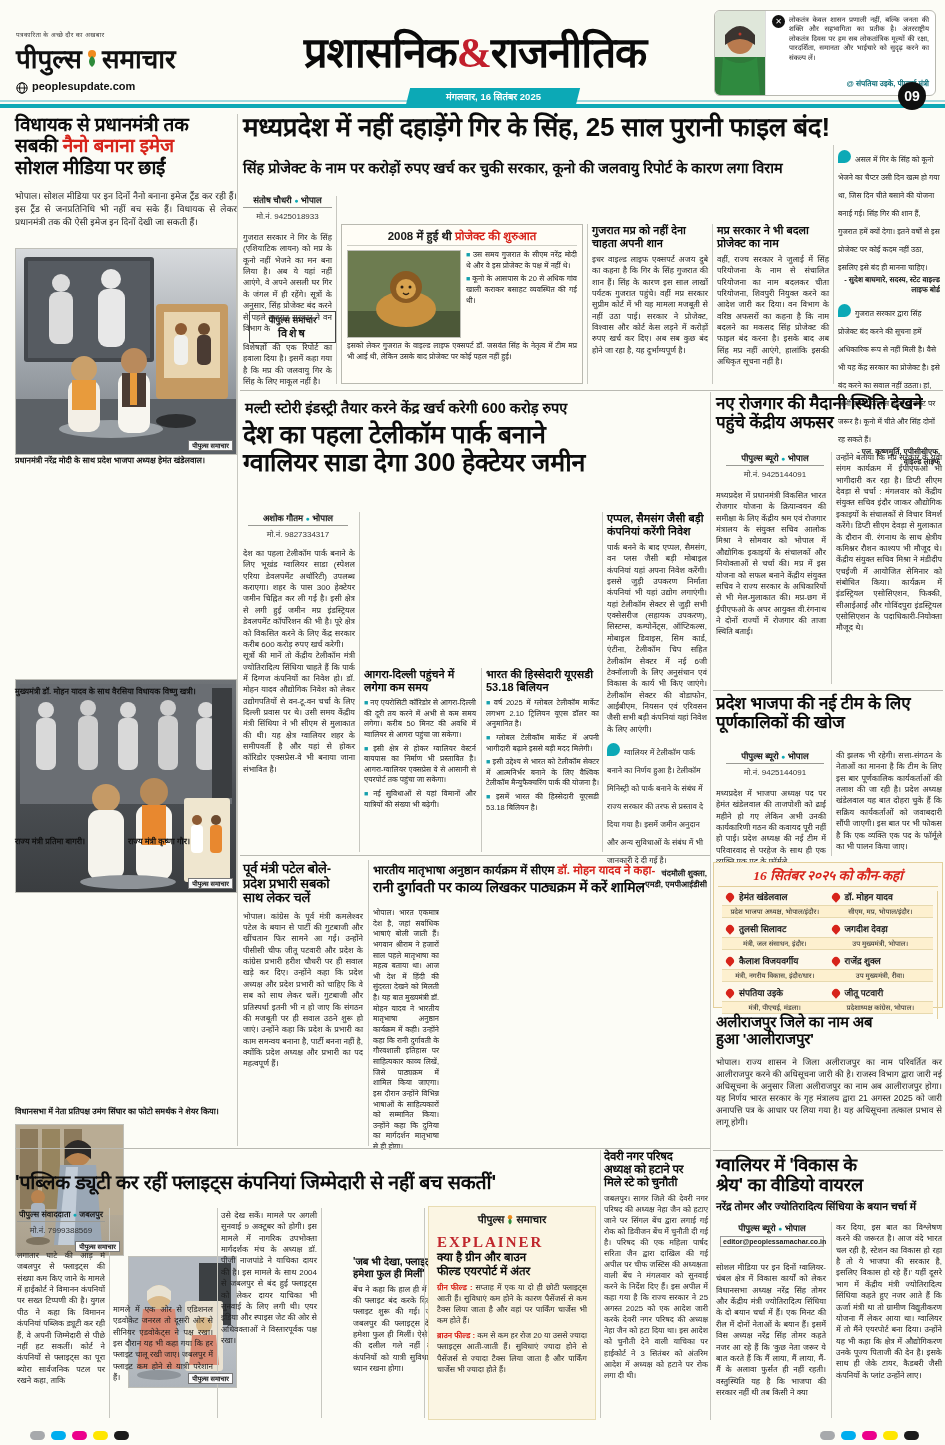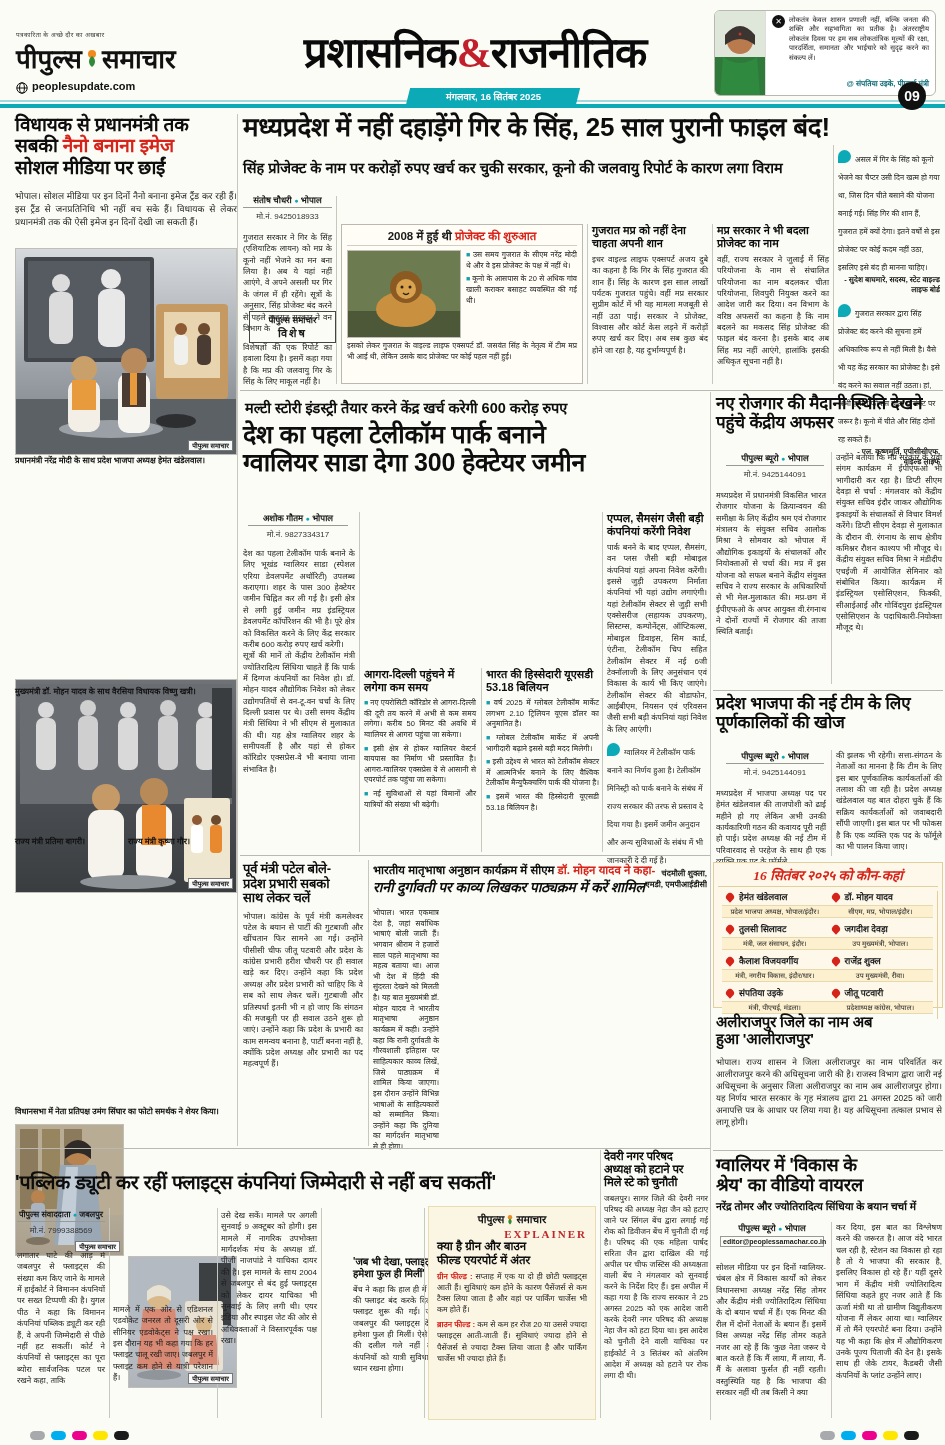--- a/index.html
+++ b/index.html
@@ -434,21 +434,21 @@
       <div>साथ लेकर चलें</div>
     </div>
     <div class="jtext" style="margin-top:5px;">भोपाल। कांग्रेस के पूर्व मंत्री कमलेश्वर पटेल के बयान से पार्टी की गुटबाजी और खींचतान फिर सामने आ गई। उन्होंने पीसीसी चीफ जीतू पटवारी और प्रदेश के कांग्रेस प्रभारी हरीश चौधरी पर ही सवाल खड़े कर दिए। उन्होंने कहा कि प्रदेश अध्यक्ष और प्रदेश प्रभारी को चाहिए कि वे सब को साथ लेकर चलें। गुटबाजी और प्रतिस्पर्धा इतनी भी न हो जाए कि संगठन की मजबूती पर ही सवाल उठने शुरू हो जाएं। उन्होंने कहा कि प्रदेश के प्रभारी का काम समन्वय बनाना है, पार्टी बनना नहीं है, क्योंकि प्रदेश अध्यक्ष और प्रभारी का पद महत्वपूर्ण हैं।</div>
   </div>
 
   <div class="vrule" style="left:368px;top:860px;height:286px;"></div>
 
   <div class="abs kicker" style="left:373px;top:862px;width:335px;font-size:11.5px;">
     <span>भारतीय मातृभाषा अनुष्ठान कार्यक्रम में सीएम </span><span class="red">डॉ. मोहन यादव ने कहा-</span>
   </div>
-  <div class="abs headline" style="left:373px;top:880px;width:335px;font-size:14px;font-style:italic;">रानी दुर्गावती पर काव्य लिखकर पाठ्यक्रम में करें शामिल</div>
+  <div class="abs headline" style="left:373px;top:880px;width:335px;font-size:14px;">रानी दुर्गावती पर काव्य लिखकर पाठ्यक्रम में करें शामिल</div>
 
   <div class="abs jtext" style="left:373px;top:908px;width:66px;font-size:7.5px;">भोपाल। भारत एकमात्र देश है, जहां सर्वाधिक भाषाएं बोली जाती हैं। भगवान श्रीराम ने हजारों साल पहले मातृभाषा का महत्व बताया था। आज भी देश में हिंदी की सुंदरता देखने को मिलती है। यह बात मुख्यमंत्री डॉ. मोहन यादव ने भारतीय मातृभाषा अनुष्ठान कार्यक्रम में कही। उन्होंने कहा कि रानी दुर्गावती के गौरवशाली इतिहास पर साहित्यकार काव्य लिखें, जिसे पाठ्यक्रम में शामिल किया जाएगा। इस दौरान उन्होंने विभिन्न भाषाओं के साहित्यकारों को सम्मानित किया। उन्होंने कहा कि दुनिया का मार्गदर्शन मातृभाषा से ही होगा।</div>
 
   <div class="hrule" style="left:15px;top:1148px;width:695px;"></div>
 
   <div class="abs headline" style="left:15px;top:1172px;width:580px;font-size:19.5px;white-space:nowrap;">'पब्लिक ड्यूटी कर रहीं फ्लाइट्स कंपनियां जिम्मेदारी से नहीं बच सकतीं'</div>
 
   <div class="abs" style="left:17px;top:1208px;width:88px;">
     <div class="byline" style="font-size:8px;"><span>पीपुल्स संवाददाता</span> <span class="dot">●</span> <span>जबलपुर</span></div>
     <div class="phone">मो.नं. 7999388569</div>
@@ -472,21 +472,21 @@
 
   <div class="abs" style="left:428px;top:1206px;width:168px;height:214px;background:#fbf5e3;border:1px solid #e8dcb2;box-sizing:border-box;padding:5px 8px;">
     <div style="text-align:center;font-size:10.5px;font-weight:bold;color:#111;display:flex;align-items:center;justify-content:center;gap:2px;">
       <span>पीपुल्स</span>
       <span style="display:inline-block;width:8px;height:11px;"><svg viewBox="0 0 14 20" width="8" height="11">
             <circle cx="7" cy="6" r="4" fill="#f08a1d"></circle>
             <path d="M7 8 C3 11 3 16 7 19 C11 16 11 11 7 8 Z" fill="#2e8b3a"></path>
           </svg></span>
       <span>समाचार</span>
     </div>
-    <div class="mast-serif" style="text-align:right;font-size:11px;font-weight:bold;color:#c0272d;letter-spacing:2px;margin-top:2px;">EXPLAINER</div>
+    <div class="mast-serif" style="text-align:left;font-size:15px;font-weight:bold;color:#c0272d;letter-spacing:2px;margin-top:8px;">EXPLAINER</div>
     <div class="secthead" style="font-size:11.5px;margin-top:0;">
       <div>क्या है ग्रीन और बाउन</div>
       <div>फील्ड एयरपोर्ट में अंतर</div>
     </div>
     <div class="jtext" style="font-size:7.8px;margin-top:4px;"><span class="red" style="font-weight:bold;">ग्रीन फील्ड :</span> <span>सप्ताह में एक या दो ही छोटी फ्लाइट्स आती हैं। सुविधाएं कम होने के कारण पैसेंजर्स से कम टैक्स लिया जाता है और वहां पर पार्किंग चार्जेस भी कम होते हैं।</span></div>
     <div class="jtext" style="font-size:7.8px;margin-top:4px;"><span class="red" style="font-weight:bold;">ब्राउन फील्ड :</span> <span>कम से कम हर रोज 20 या उससे ज्यादा फ्लाइट्स आती-जाती हैं। सुविधाएं ज्यादा होने से पैसेंजर्स से ज्यादा टैक्स लिया जाता है और पार्किंग चार्जेस भी ज्यादा होते हैं।</span></div>
   </div>
 
   <div class="vrule" style="left:600px;top:1150px;height:268px;"></div>
 

